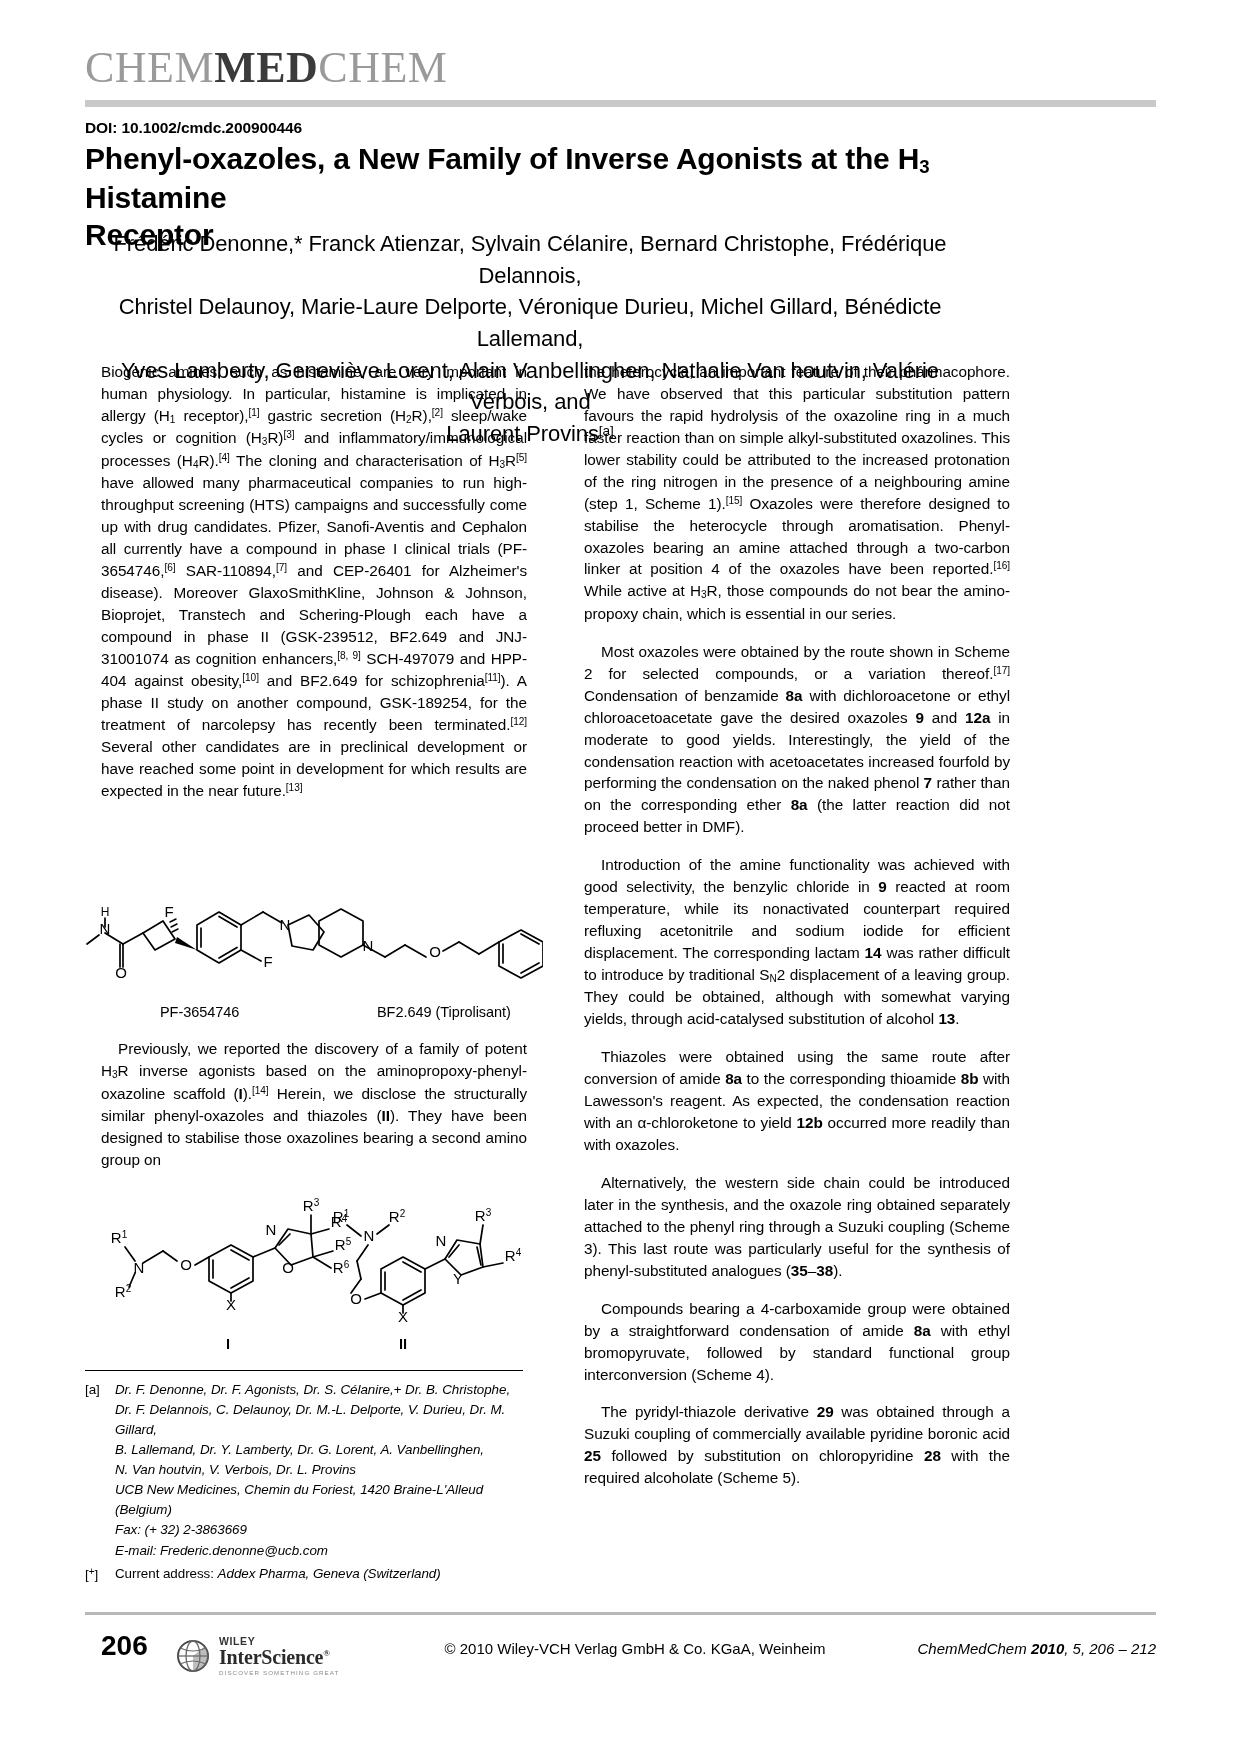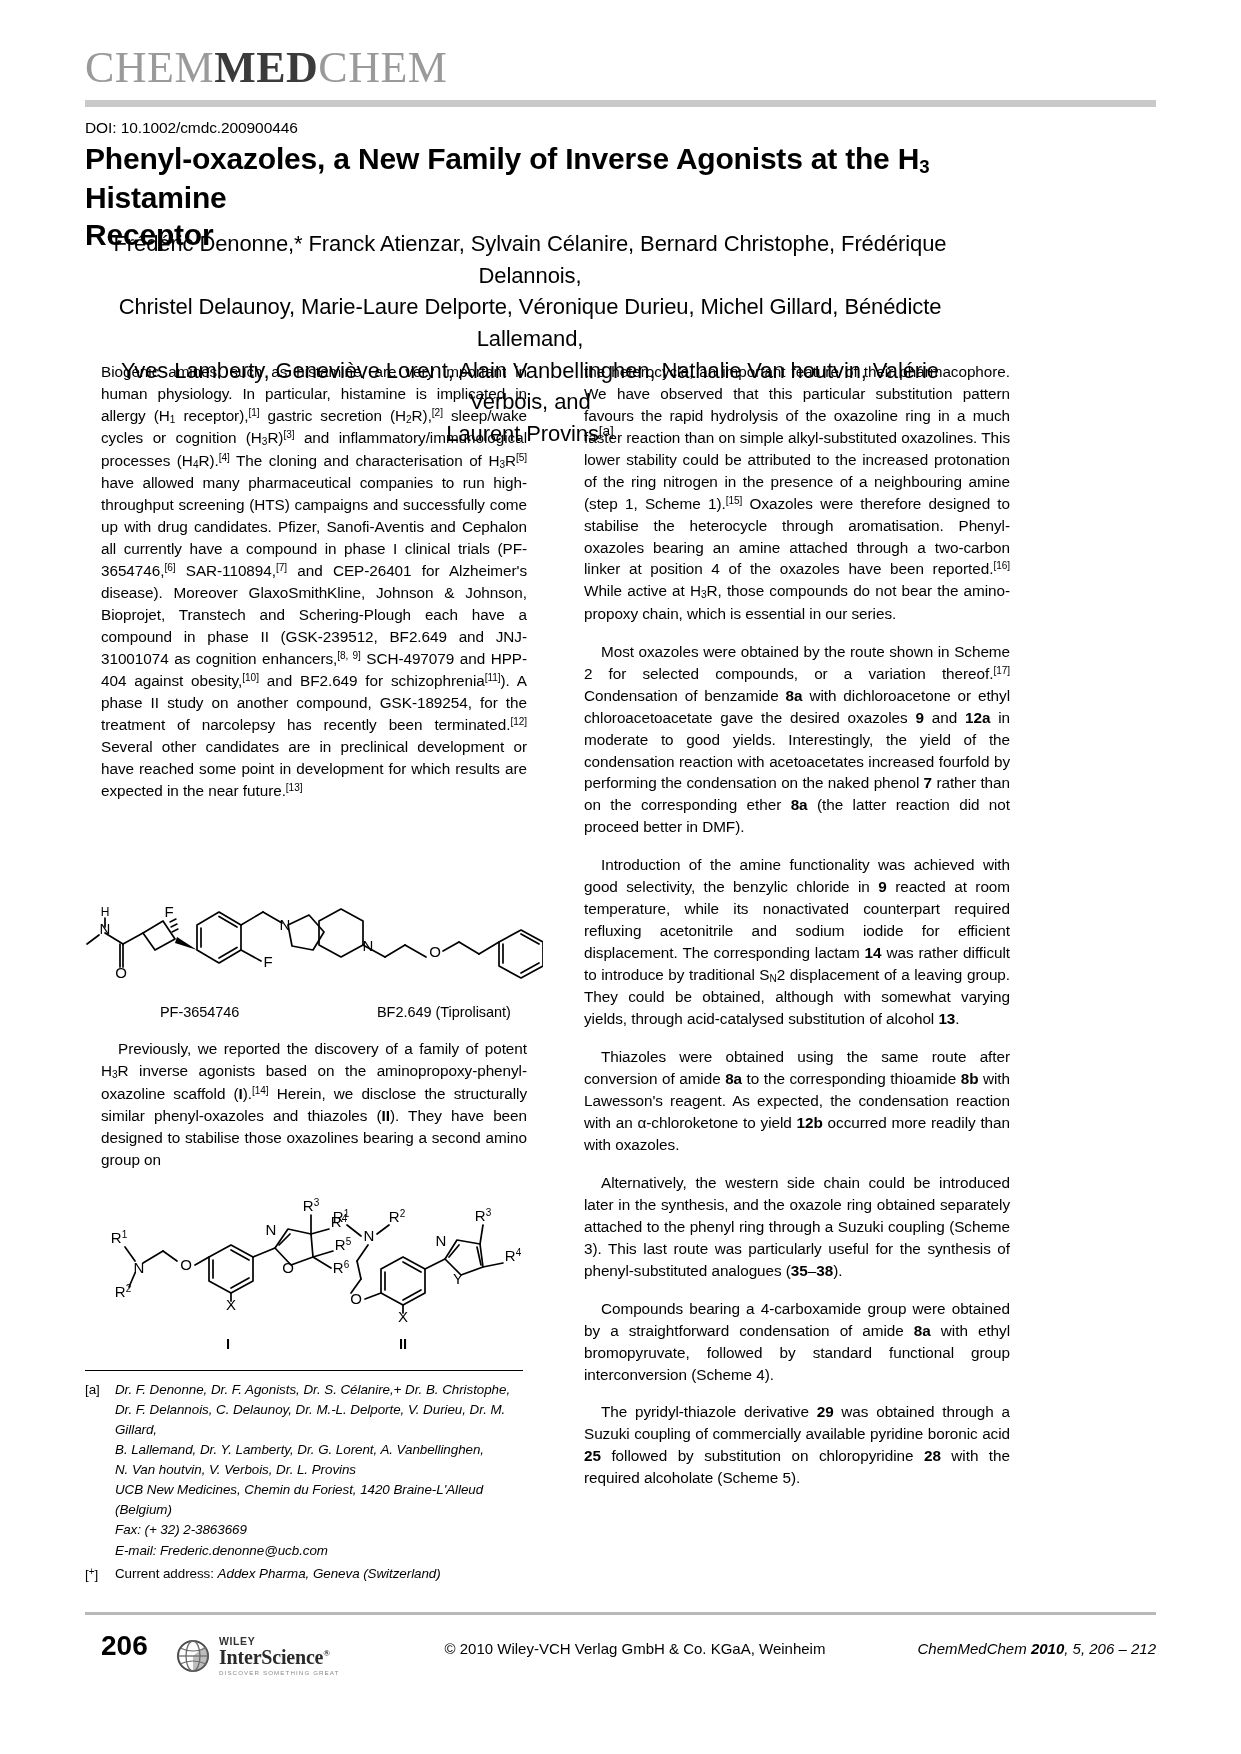--- a/index.html
+++ b/index.html
@@ -47,21 +47,21 @@
     height: 7px;
     background: #c9c9c9;
   }
 
   
   .doi {
     position: absolute;
     left: 85px;
     top: 119px;
     font-size: 15.5px;
-    font-weight: normal;
+    font-weight: bold;
     letter-spacing: -0.1px;
   }
   .art-title {
     position: absolute;
     left: 85px;
     top: 140px;
     width: 900px;
     font-size: 30px;
     font-weight: bold;
     line-height: 1.26;

